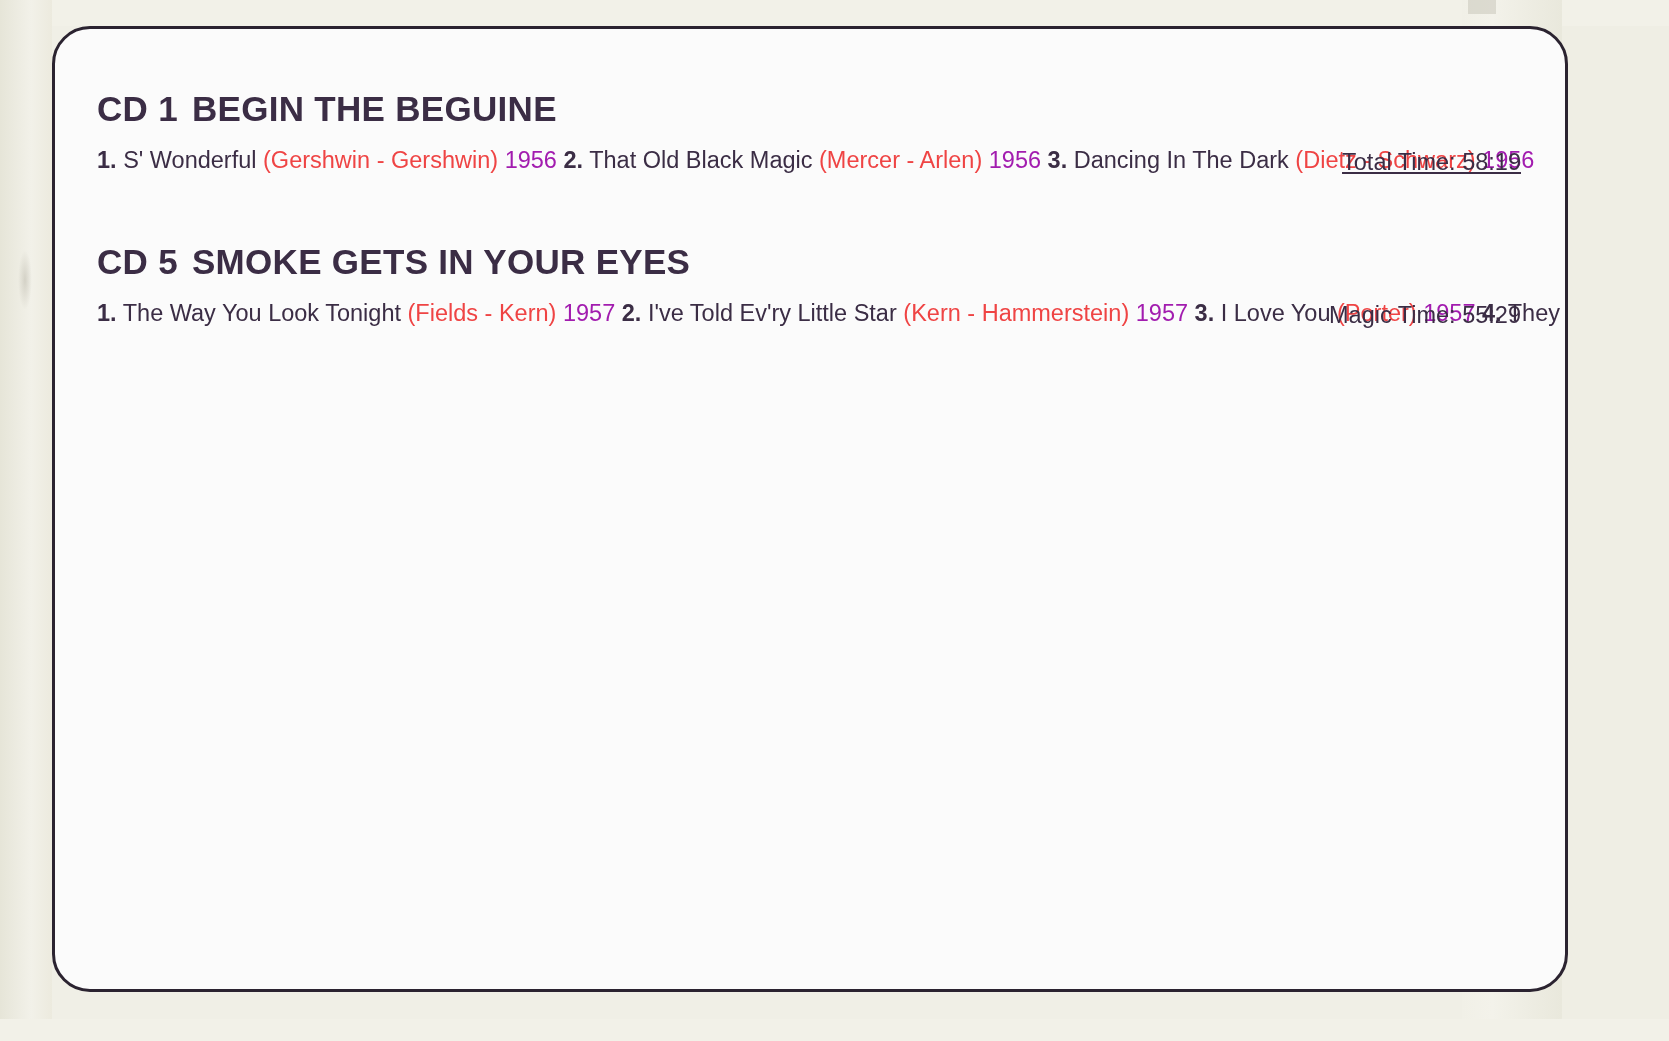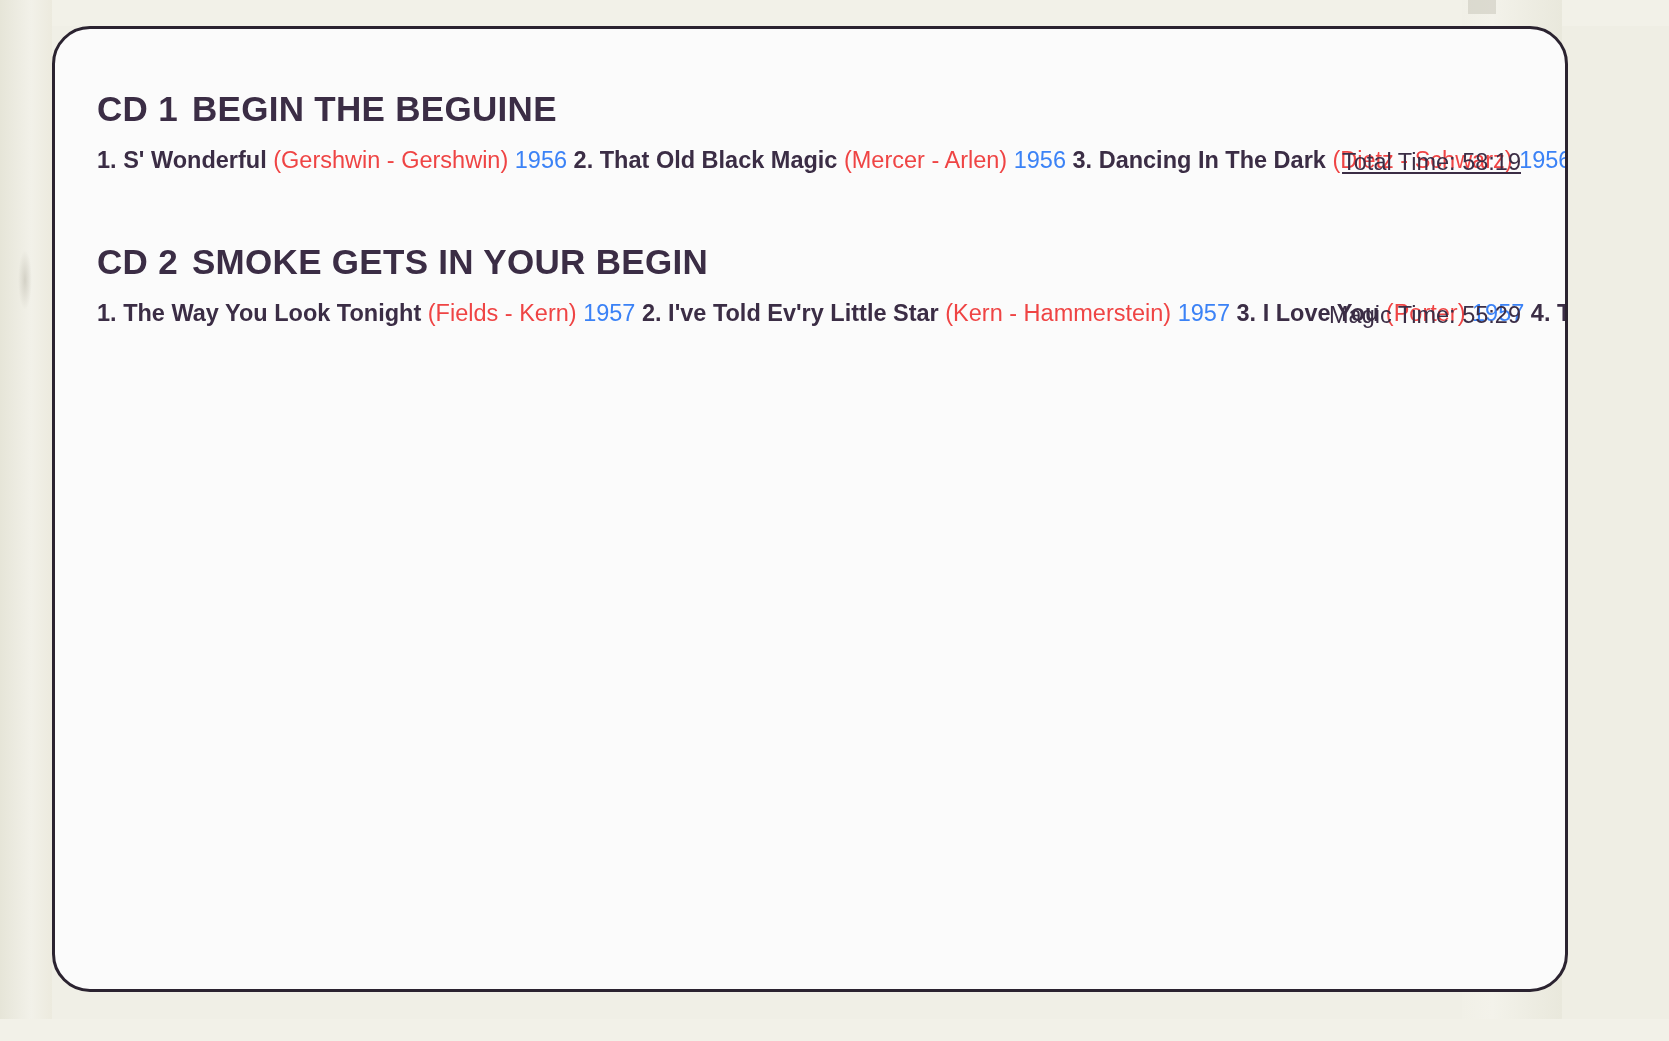--- a/index.html
+++ b/index.html
@@ -85,30 +85,30 @@
   .trk {
     font-size: 23.5px;
     white-space: nowrap;
     display: inline;
   }
   .trk .num {
     font-weight: bold;
     color: #3b2d45;
   }
   .trk .ttl {
-    font-weight: bold;
+    font-weight: normal;
     color: #3b2d45;
   }
   .trk .cred {
     font-weight: normal;
     color: #ef4444;
   }
   .trk .yr {
     font-weight: normal;
-    color: #3b82f6;
+    color: #a21caf;
   }
   .sp {
     font-size: 23.5px;
     display: inline;
   }
   .total-row {
     position: relative;
     height: 0;
   }
   .total-time {
@@ -157,21 +157,21 @@
           <span class="disc-label">CD 1</span><span>BEGIN THE BEGUINE</span>
         </div>
         <div class="track-flow" id="flow-cd1"><span class="trk"><span class="num">1.</span> <span class="ttl">S' Wonderful</span> <span class="cred">(Gershwin - Gershwin)</span> <span class="yr">1956</span></span><span class="sp">&nbsp;</span><span class="trk"><span class="num">2.</span> <span class="ttl">That Old Black Magic</span> <span class="cred">(Mercer - Arlen)</span> <span class="yr">1956</span></span><span class="sp">&nbsp;</span><span class="trk"><span class="num">3.</span> <span class="ttl">Dancing In The Dark</span> <span class="cred">(Dietz - Schwarz)</span> <span class="yr">1956</span></span></div>
         <div class="total-row">
           <div class="total-time cd1-total">Total Time: 58:19</div>
         </div>
       </div>
 
       <div class="disc-block">
         <div class="disc-title">
-          <span class="disc-label">CD 2</span><span>SMOKE GETS IN YOUR BEGIN</span>
+          <span class="disc-label">CD 5</span><span>SMOKE GETS IN YOUR EYES</span>
         </div>
         <div class="track-flow" id="flow-cd2"><span class="trk"><span class="num">1.</span> <span class="ttl">The Way You Look Tonight</span> <span class="cred">(Fields - Kern)</span> <span class="yr">1957</span></span><span class="sp">&nbsp;</span><span class="trk"><span class="num">2.</span> <span class="ttl">I've Told Ev'ry Little Star</span> <span class="cred">(Kern - Hammerstein)</span> <span class="yr">1957</span></span><span class="sp">&nbsp;</span><span class="trk"><span class="num">3.</span> <span class="ttl">I Love You</span> <span class="cred">(Porter)</span> <span class="yr">1957</span></span><span class="sp">&nbsp;</span><span class="trk"><span class="num">4.</span> <span class="ttl">They Can't Take That Away From Me</span>  </span></div>
         <div class="total-row">
           <div class="total-time cd2-total">Magic Time: 55:29</div>
         </div>
       </div>
 
     </div>
   </div>
 </div>

